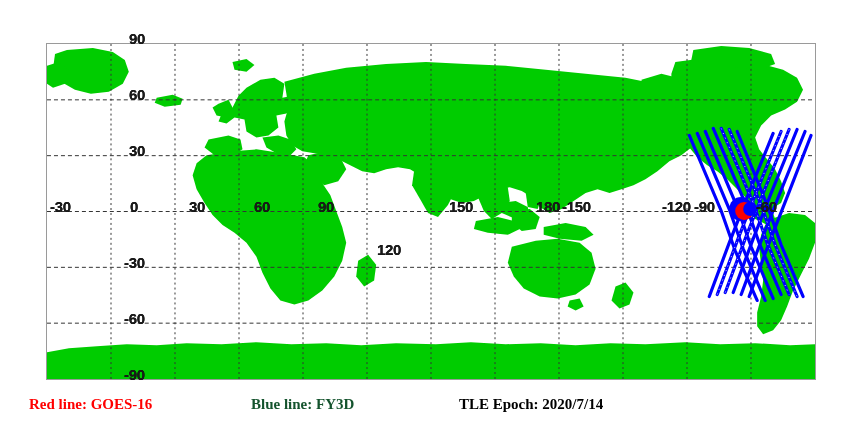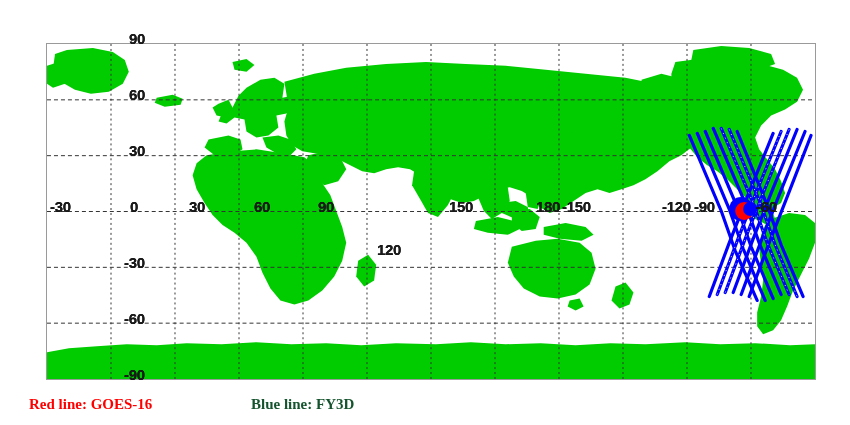--- a/index.html
+++ b/index.html
@@ -171,15 +171,16 @@
   <div class="axis-label" style="left:437px;top:198px;margin-left:8px;">150</div>
   <div class="axis-label" style="left:500px;top:198px;margin-left:32px;">180</div>
   <div class="axis-label" style="left:558px;top:198px;">-150</div>
   <div class="axis-label" style="left:622px;top:198px;margin-left:36px;">-120</div>
   <div class="axis-label" style="left:690px;top:198px;">-90</div>
   <div class="axis-label" style="left:752px;top:198px;">-60</div>
 
   <div class="legend">
     <div class="legend-item" id="legend-red">Red line: GOES-16</div>
     <div class="legend-item" id="legend-blue">Blue line: FY3D</div>
+    <div class="legend-item" id="legend-epoch">TLE Epoch: 2020/7/14</div>
   </div>
 
 </div>
 
 </body></html>

